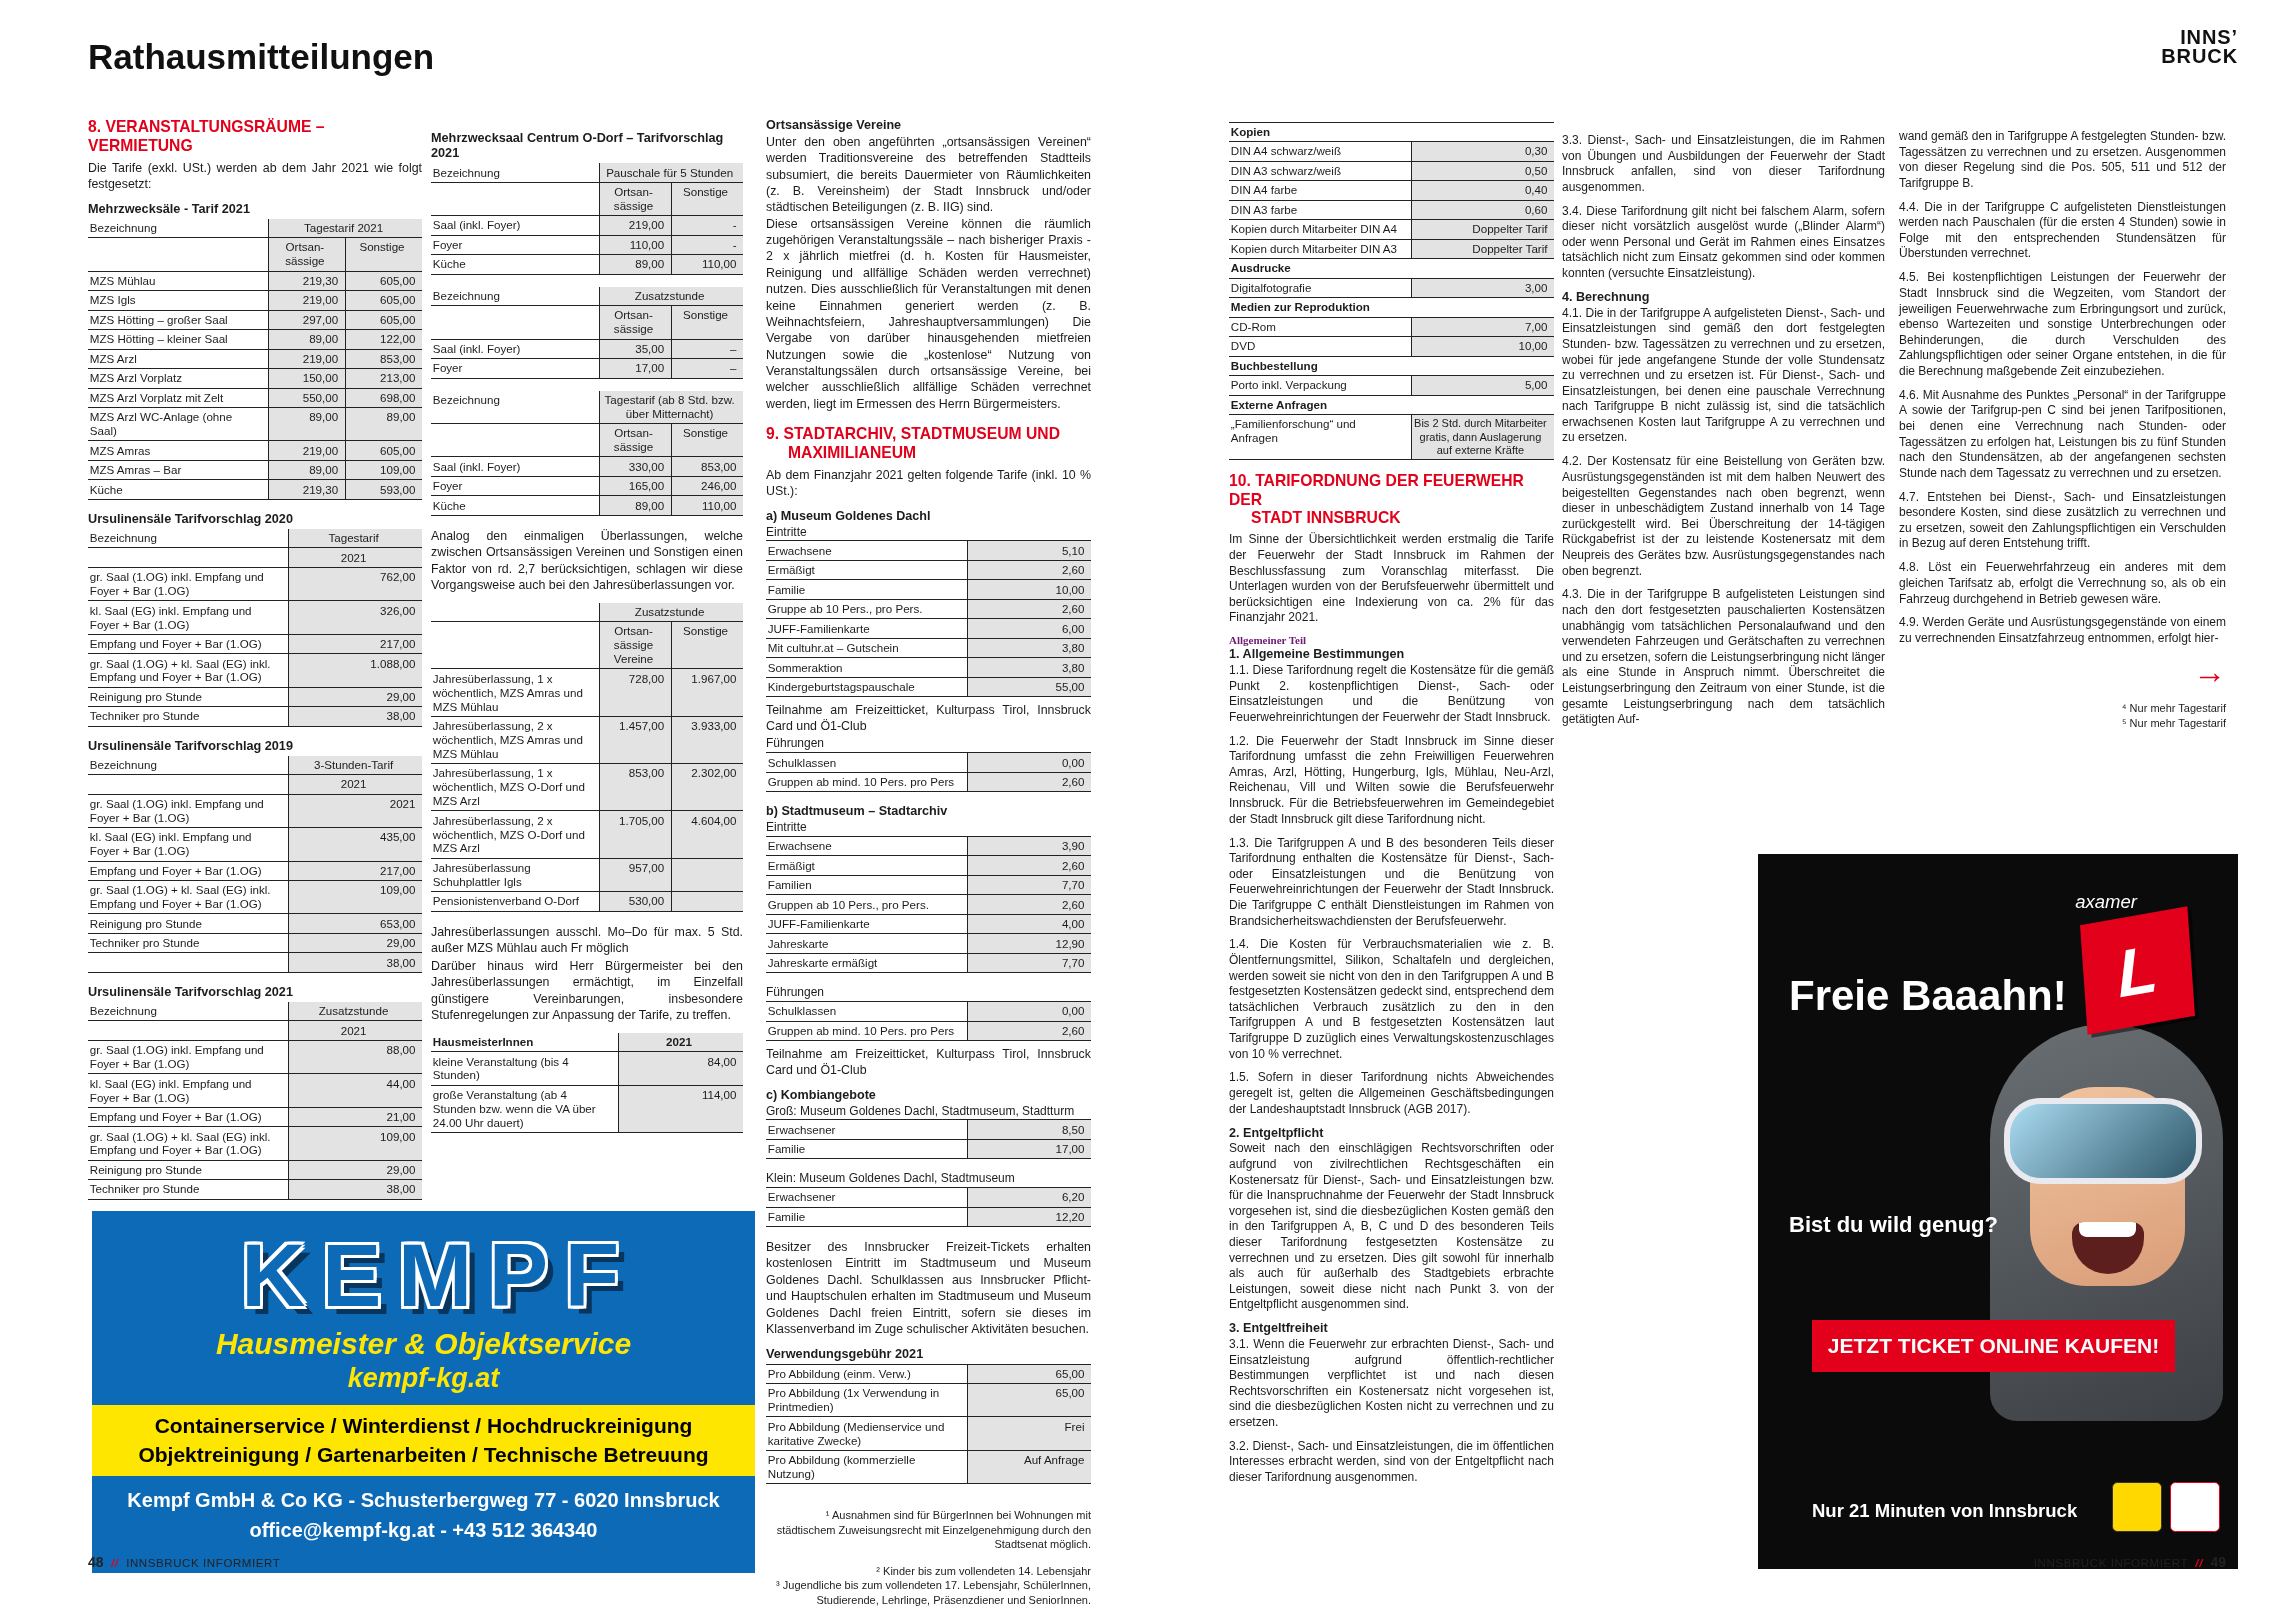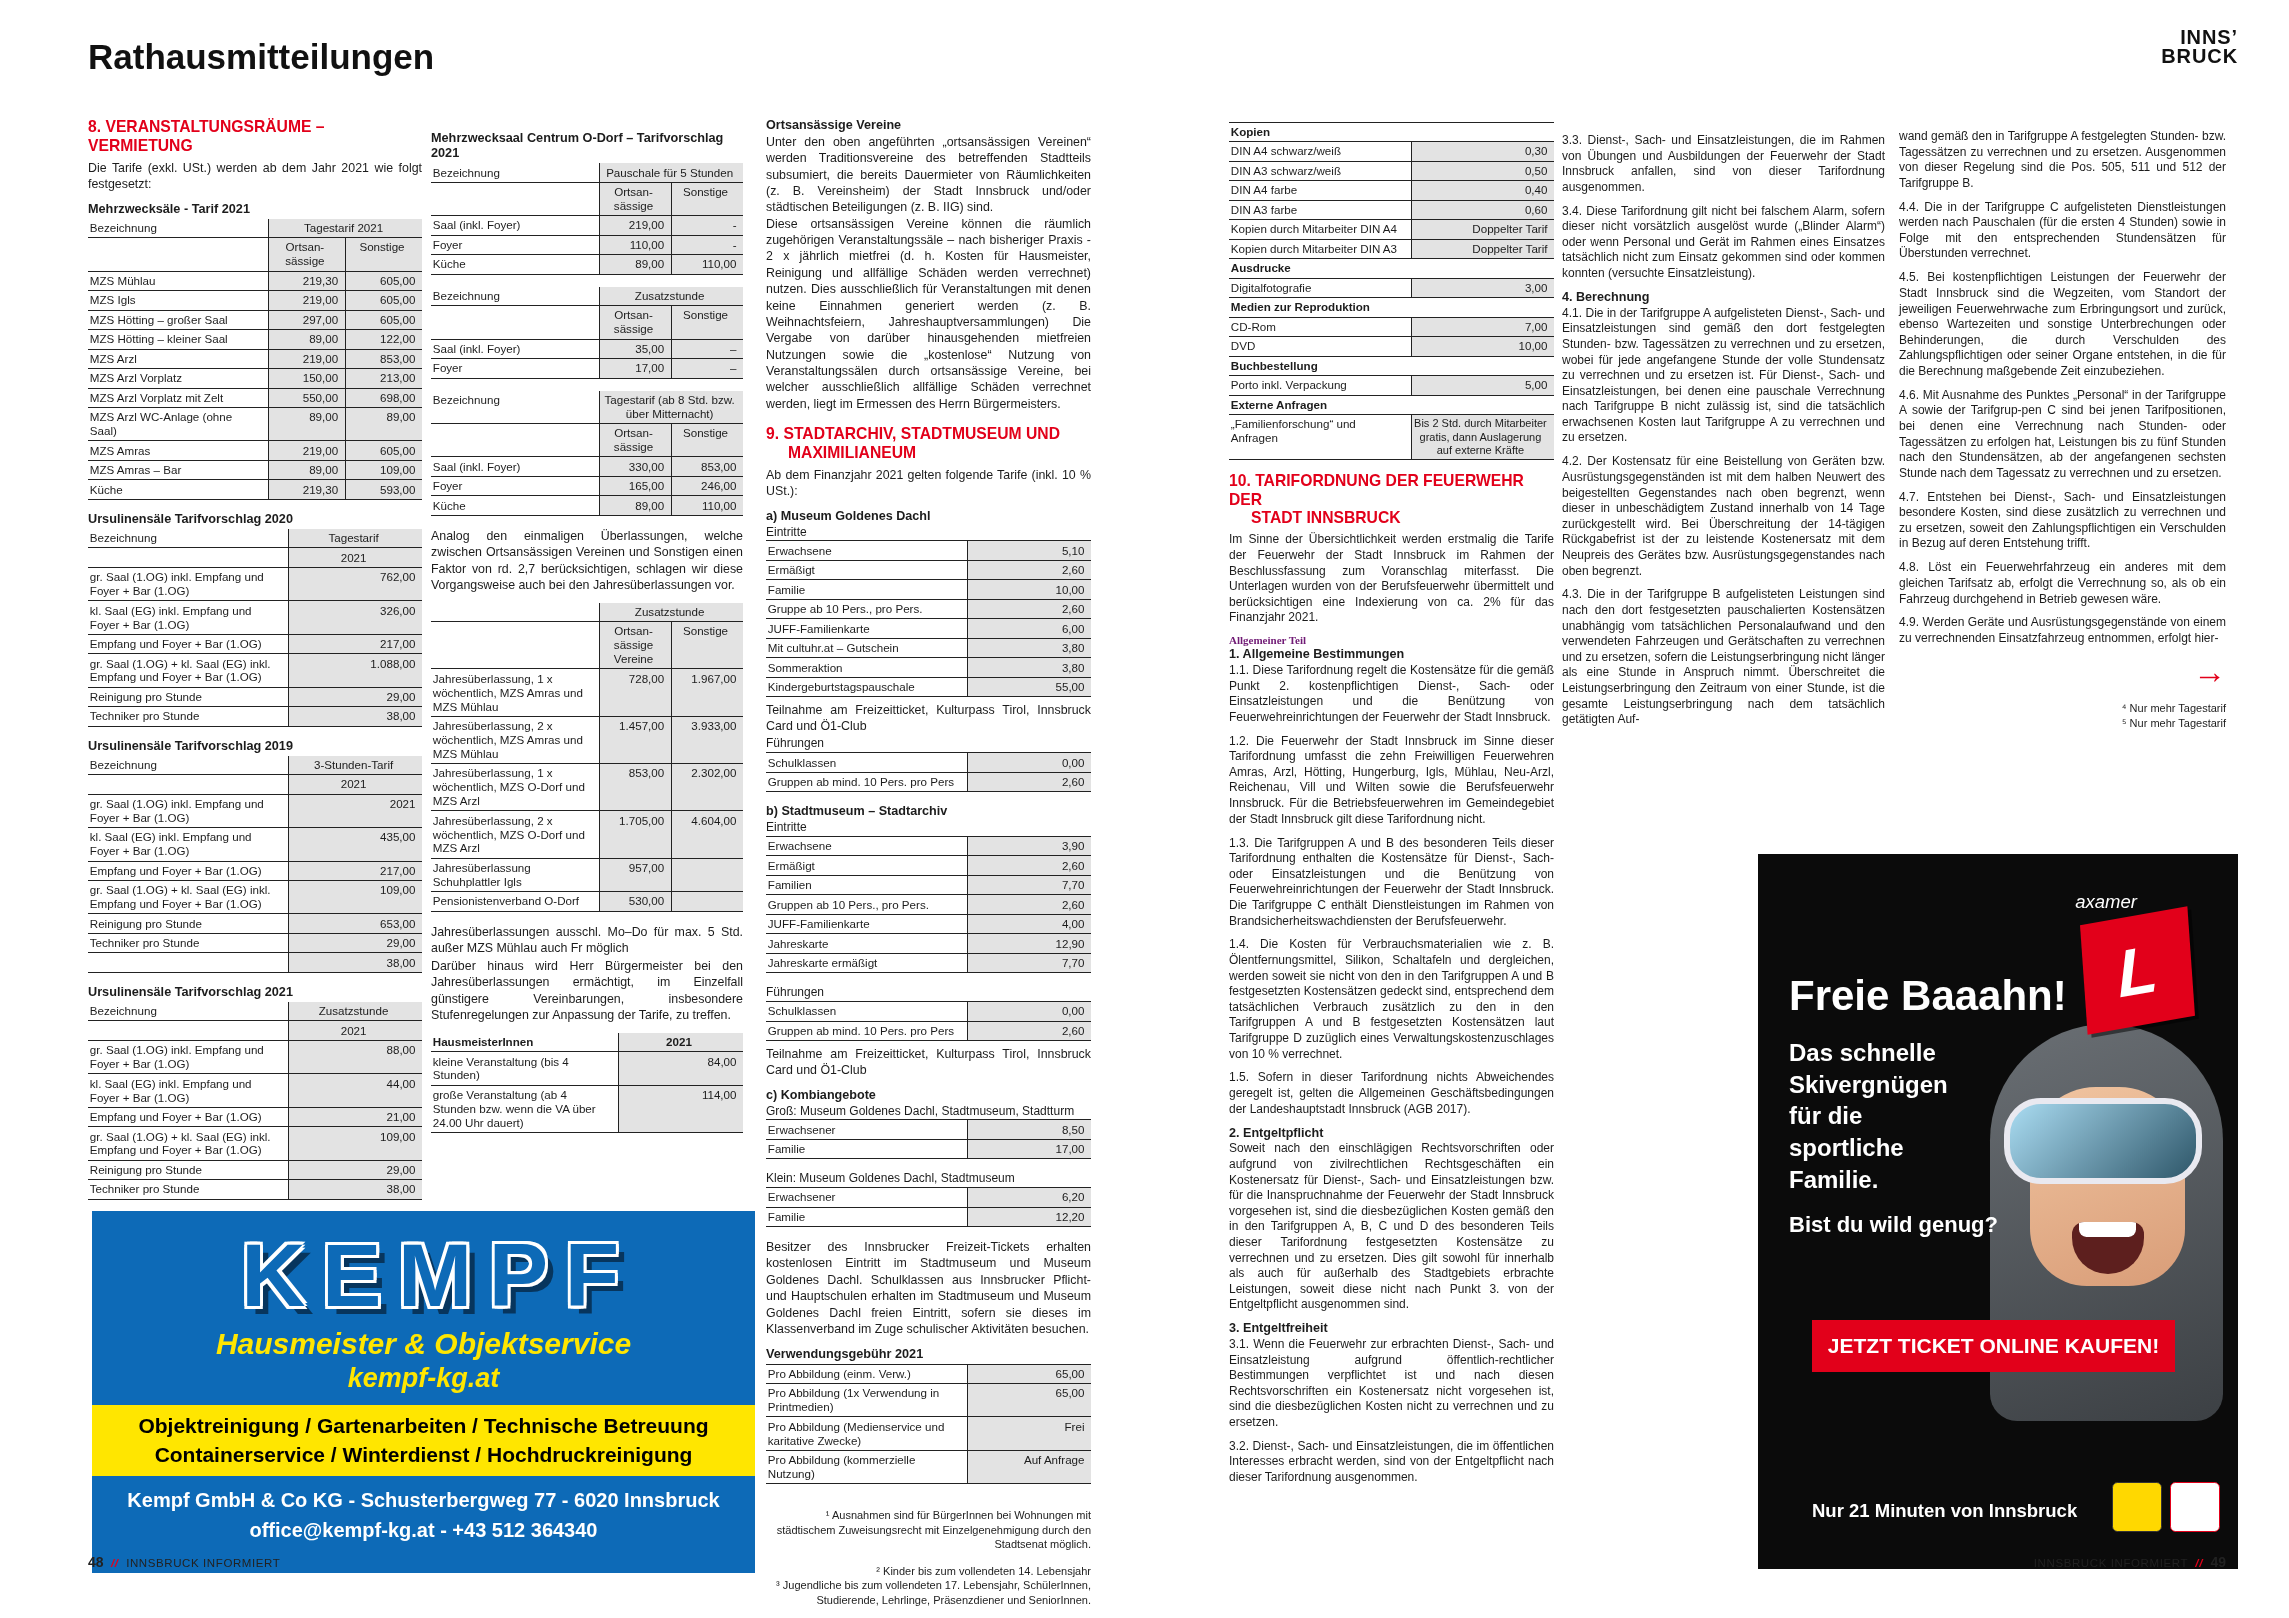--- a/index.html
+++ b/index.html
@@ -744,22 +744,22 @@
       <div>⁴ Nur mehr Tagestarif</div>
       <div>⁵ Nur mehr Tagestarif</div>
     </div>
   </div>
 
   <div class="kempf">
     <div class="kempf-name">KEMPF</div>
     <div class="kempf-sub">Hausmeister &amp; Objektservice</div>
     <div class="kempf-url">kempf-kg.at</div>
     <div class="kempf-band">
+      <div>Containerservice / Winterdienst / Hochdruckreinigung</div>
       <div>Objektreinigung / Gartenarbeiten / Technische Betreuung</div>
-      <div>Containerservice / Winterdienst / Hochdruckreinigung</div>
     </div>
     <div class="kempf-foot">
       <div>Kempf GmbH &amp; Co KG  -  Schusterbergweg 77  -  6020 Innsbruck</div>
       <div>office@kempf-kg.at  -  +43 512 364340</div>
     </div>
   </div>
 
   <div class="ski">
     <div class="photo">
       <div class="kid-hood"></div>
@@ -767,24 +767,20 @@
       <div class="kid-goggles"></div>
       <div class="kid-mouth">
         <div class="kid-teeth"></div>
       </div>
     </div>
     <div class="al-logo">
       <div class="al-word">axamer</div>
       <div class="al-box">L</div>
     </div>
     <div class="ski-headline">Freie Baaahn!</div>
-    <div class="ski-sub">
-      <span>Das schnelle Skivergnügen</span><br>
-      <span>für die sportliche Familie.</span>
-    </div>
     <div class="ski-q">Bist du wild genug?</div>
     <div class="ski-cta">JETZT TICKET ONLINE KAUFEN!</div>
     <div class="ski-bottom">Nur 21 Minuten von Innsbruck</div>
     <div class="ski-badges">
       <div class="badge badge1"></div>
       <div class="badge badge2"></div>
     </div>
   </div>
 
   <div class="footer footer-l">

